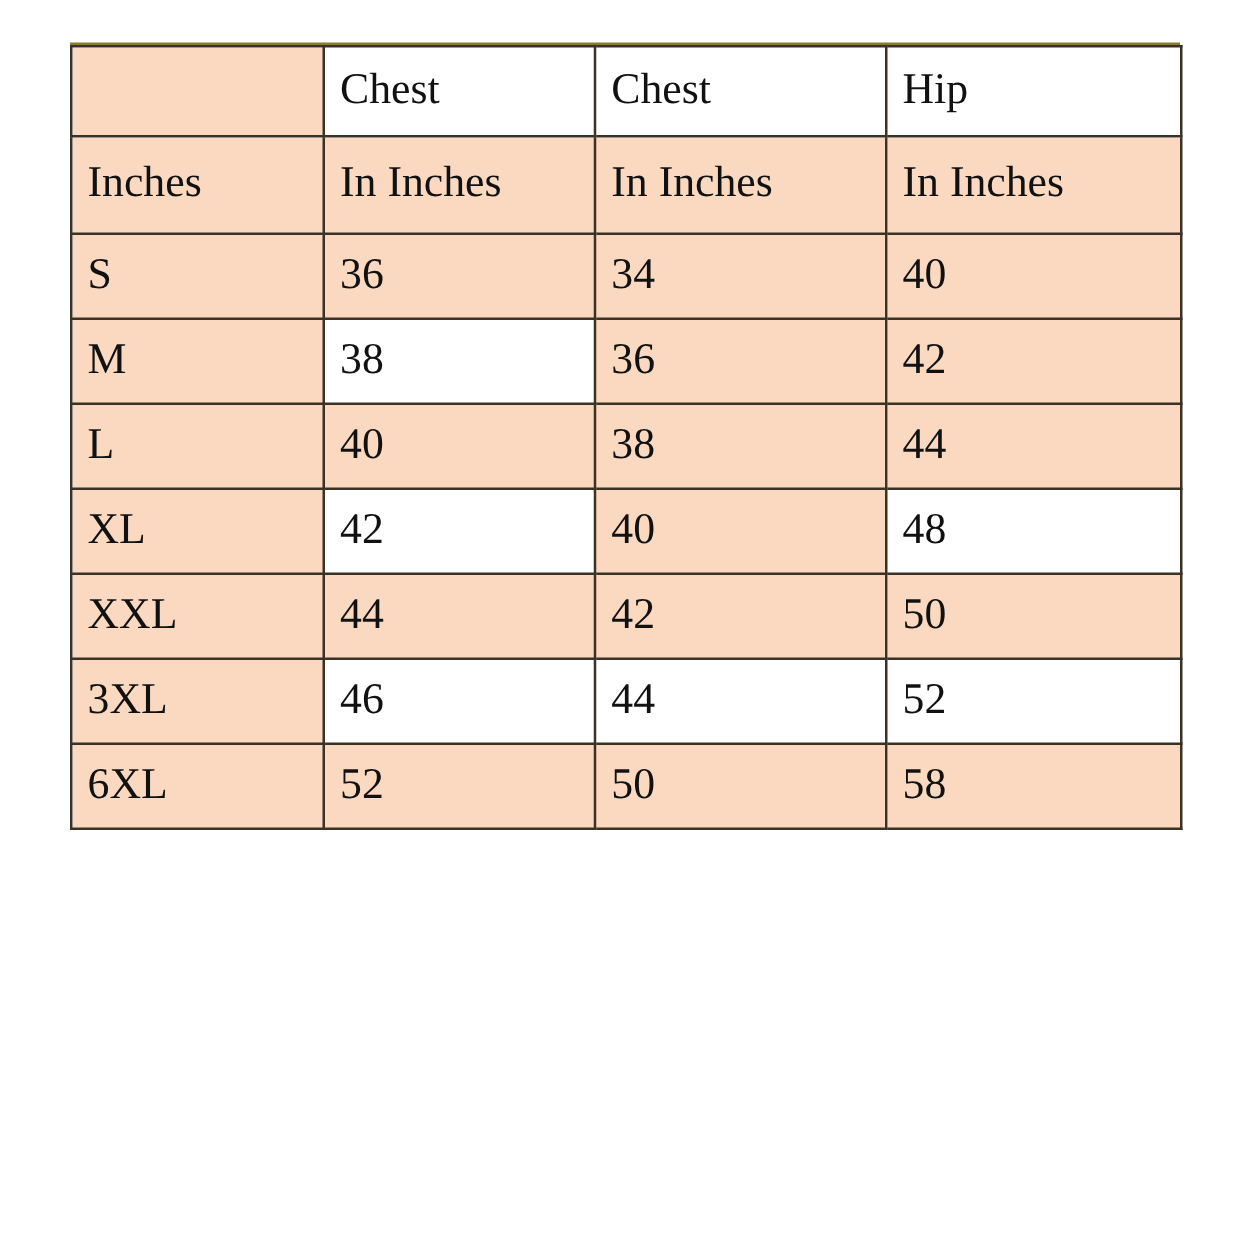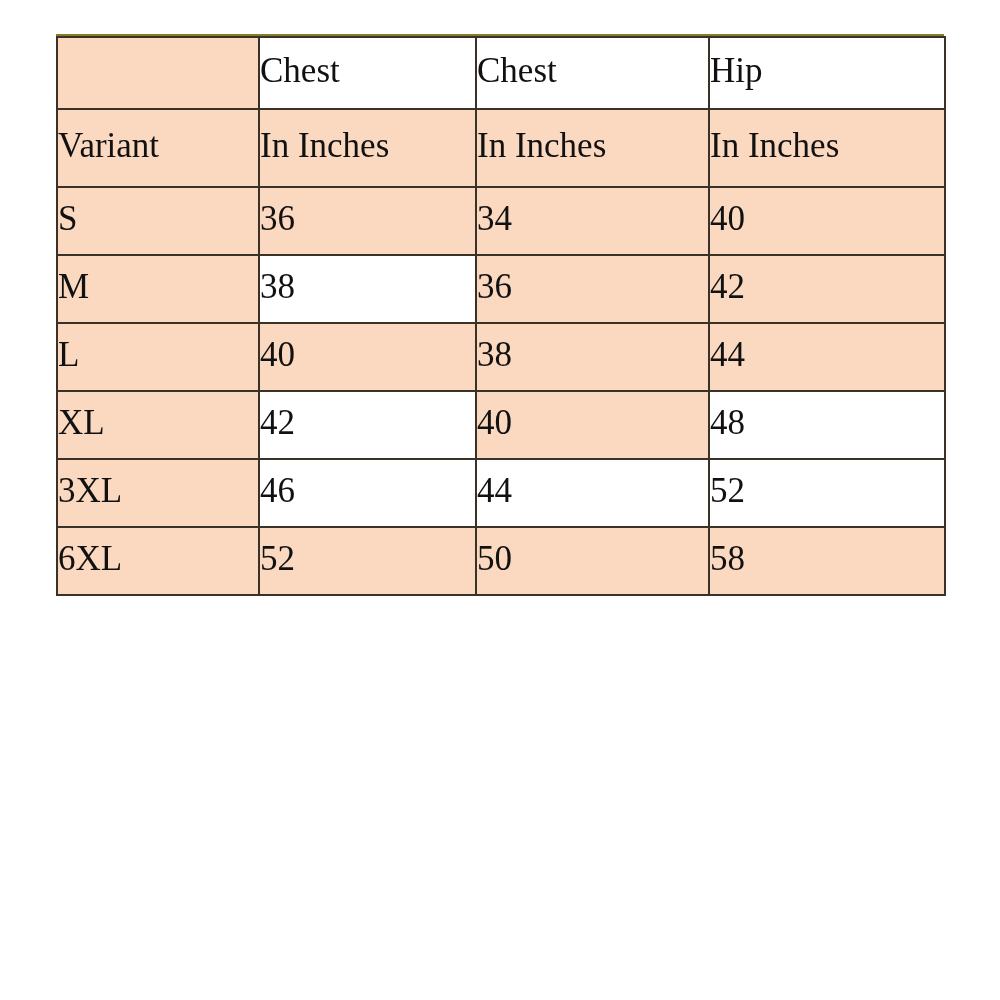--- a/index.html
+++ b/index.html
@@ -23,21 +23,21 @@
     top: 36px;
     width: 888px;
   }
   table.size-chart {
     border-collapse: collapse;
     width: 888px;
     table-layout: fixed;
   }
   table.size-chart td {
     border: 2px solid #3a3226;
-    padding: 4px 12px 8px 0;
+    padding: 4px 12px 8px 12px;
     font-size: 35px;
     line-height: 1.15;
     color: #111111;
     vertical-align: middle;
     height: 68px;
     box-sizing: border-box;
     overflow: hidden;
     white-space: nowrap;
   }
   
@@ -88,21 +88,21 @@
           <col class="c3">
       </colgroup>
       <tbody>
         <tr class="head">
           <td class="shade"></td>
           <td class="plain">Chest</td>
           <td class="plain">Chest</td>
           <td class="plain">Hip</td>
         </tr>
         <tr class="head2">
-          <td class="shade">Variant</td>
+          <td class="shade">Inches</td>
           <td class="shade">In Inches</td>
           <td class="shade">In Inches</td>
           <td class="shade">In Inches</td>
         </tr>
 
         <tr>
           <td class="shade">S</td>
           <td class="shade">36</td>
           <td class="shade">34</td>
           <td class="shade">40</td>
@@ -119,20 +119,26 @@
           <td class="shade">38</td>
           <td class="shade">44</td>
         </tr>
         <tr>
           <td class="shade">XL</td>
           <td class="plain">42</td>
           <td class="shade">40</td>
           <td class="plain">48</td>
         </tr>
         <tr>
+          <td class="shade">XXL</td>
+          <td class="shade">44</td>
+          <td class="shade">42</td>
+          <td class="shade">50</td>
+        </tr>
+        <tr>
           <td class="shade">3XL</td>
           <td class="plain">46</td>
           <td class="plain">44</td>
           <td class="plain">52</td>
         </tr>
         <tr>
           <td class="shade">6XL</td>
           <td class="shade">52</td>
           <td class="shade">50</td>
           <td class="shade">58</td>

